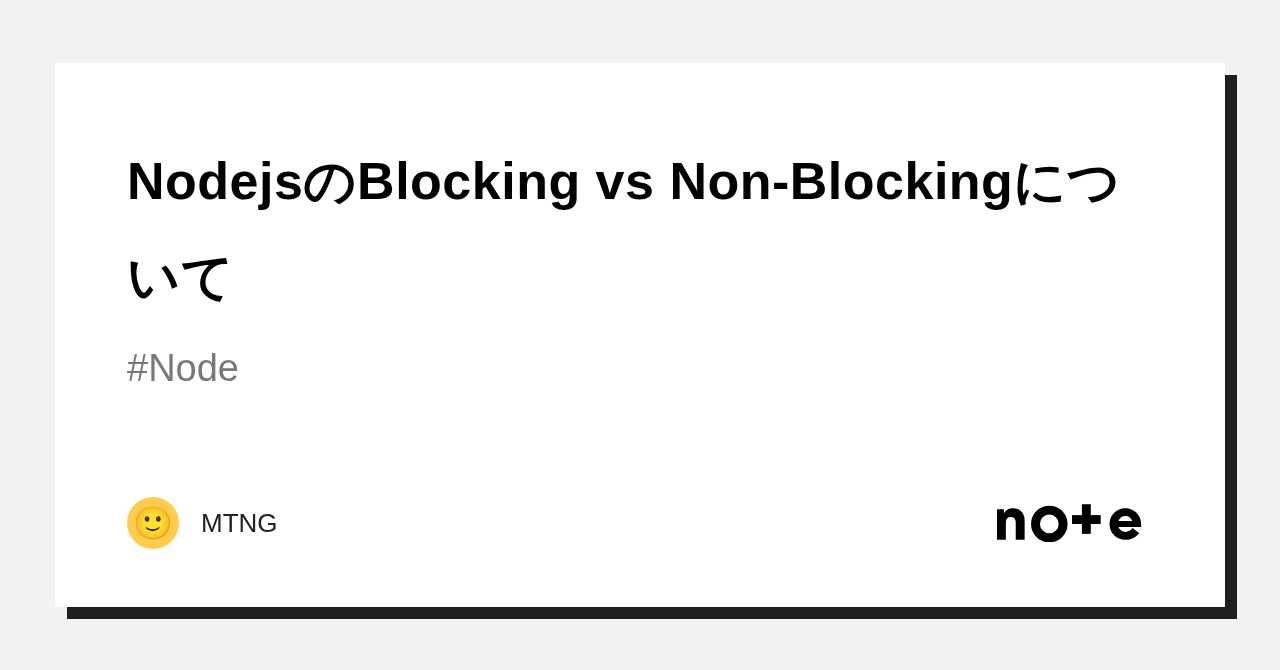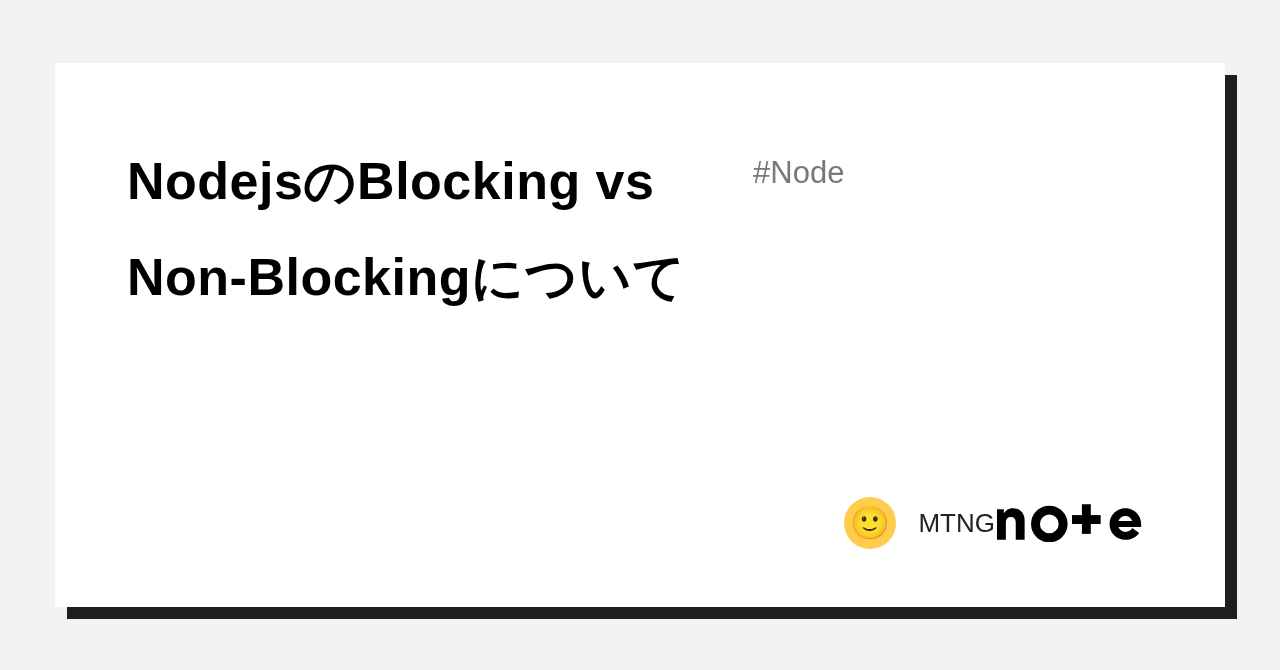--- a/index.html
+++ b/index.html
@@ -19,33 +19,33 @@
     }
     
     .card {
       width: 1170px;
       height: 544px;
       background: #ffffff;
       position: relative;
       box-shadow: 12px 12px 0 0 rgba(0, 0, 0, 0.88);
       padding: 70px 72px 50px 72px;
       display: flex;
-      flex-direction: row;
+      flex-direction: column;
     }
     
     .title {
       font-size: 52px;
       font-weight: 700;
       color: #000000;
       line-height: 1.85;
       letter-spacing: 0.5px;
     }
     
     .hashtag {
-      font-size: 31px;
+      font-size: 38px;
       color: #787878;
       margin-top: 22px;
       font-weight: 400;
     }
     
     .footer {
       margin-top: auto;
       display: flex;
       align-items: center;
       justify-content: space-between;

